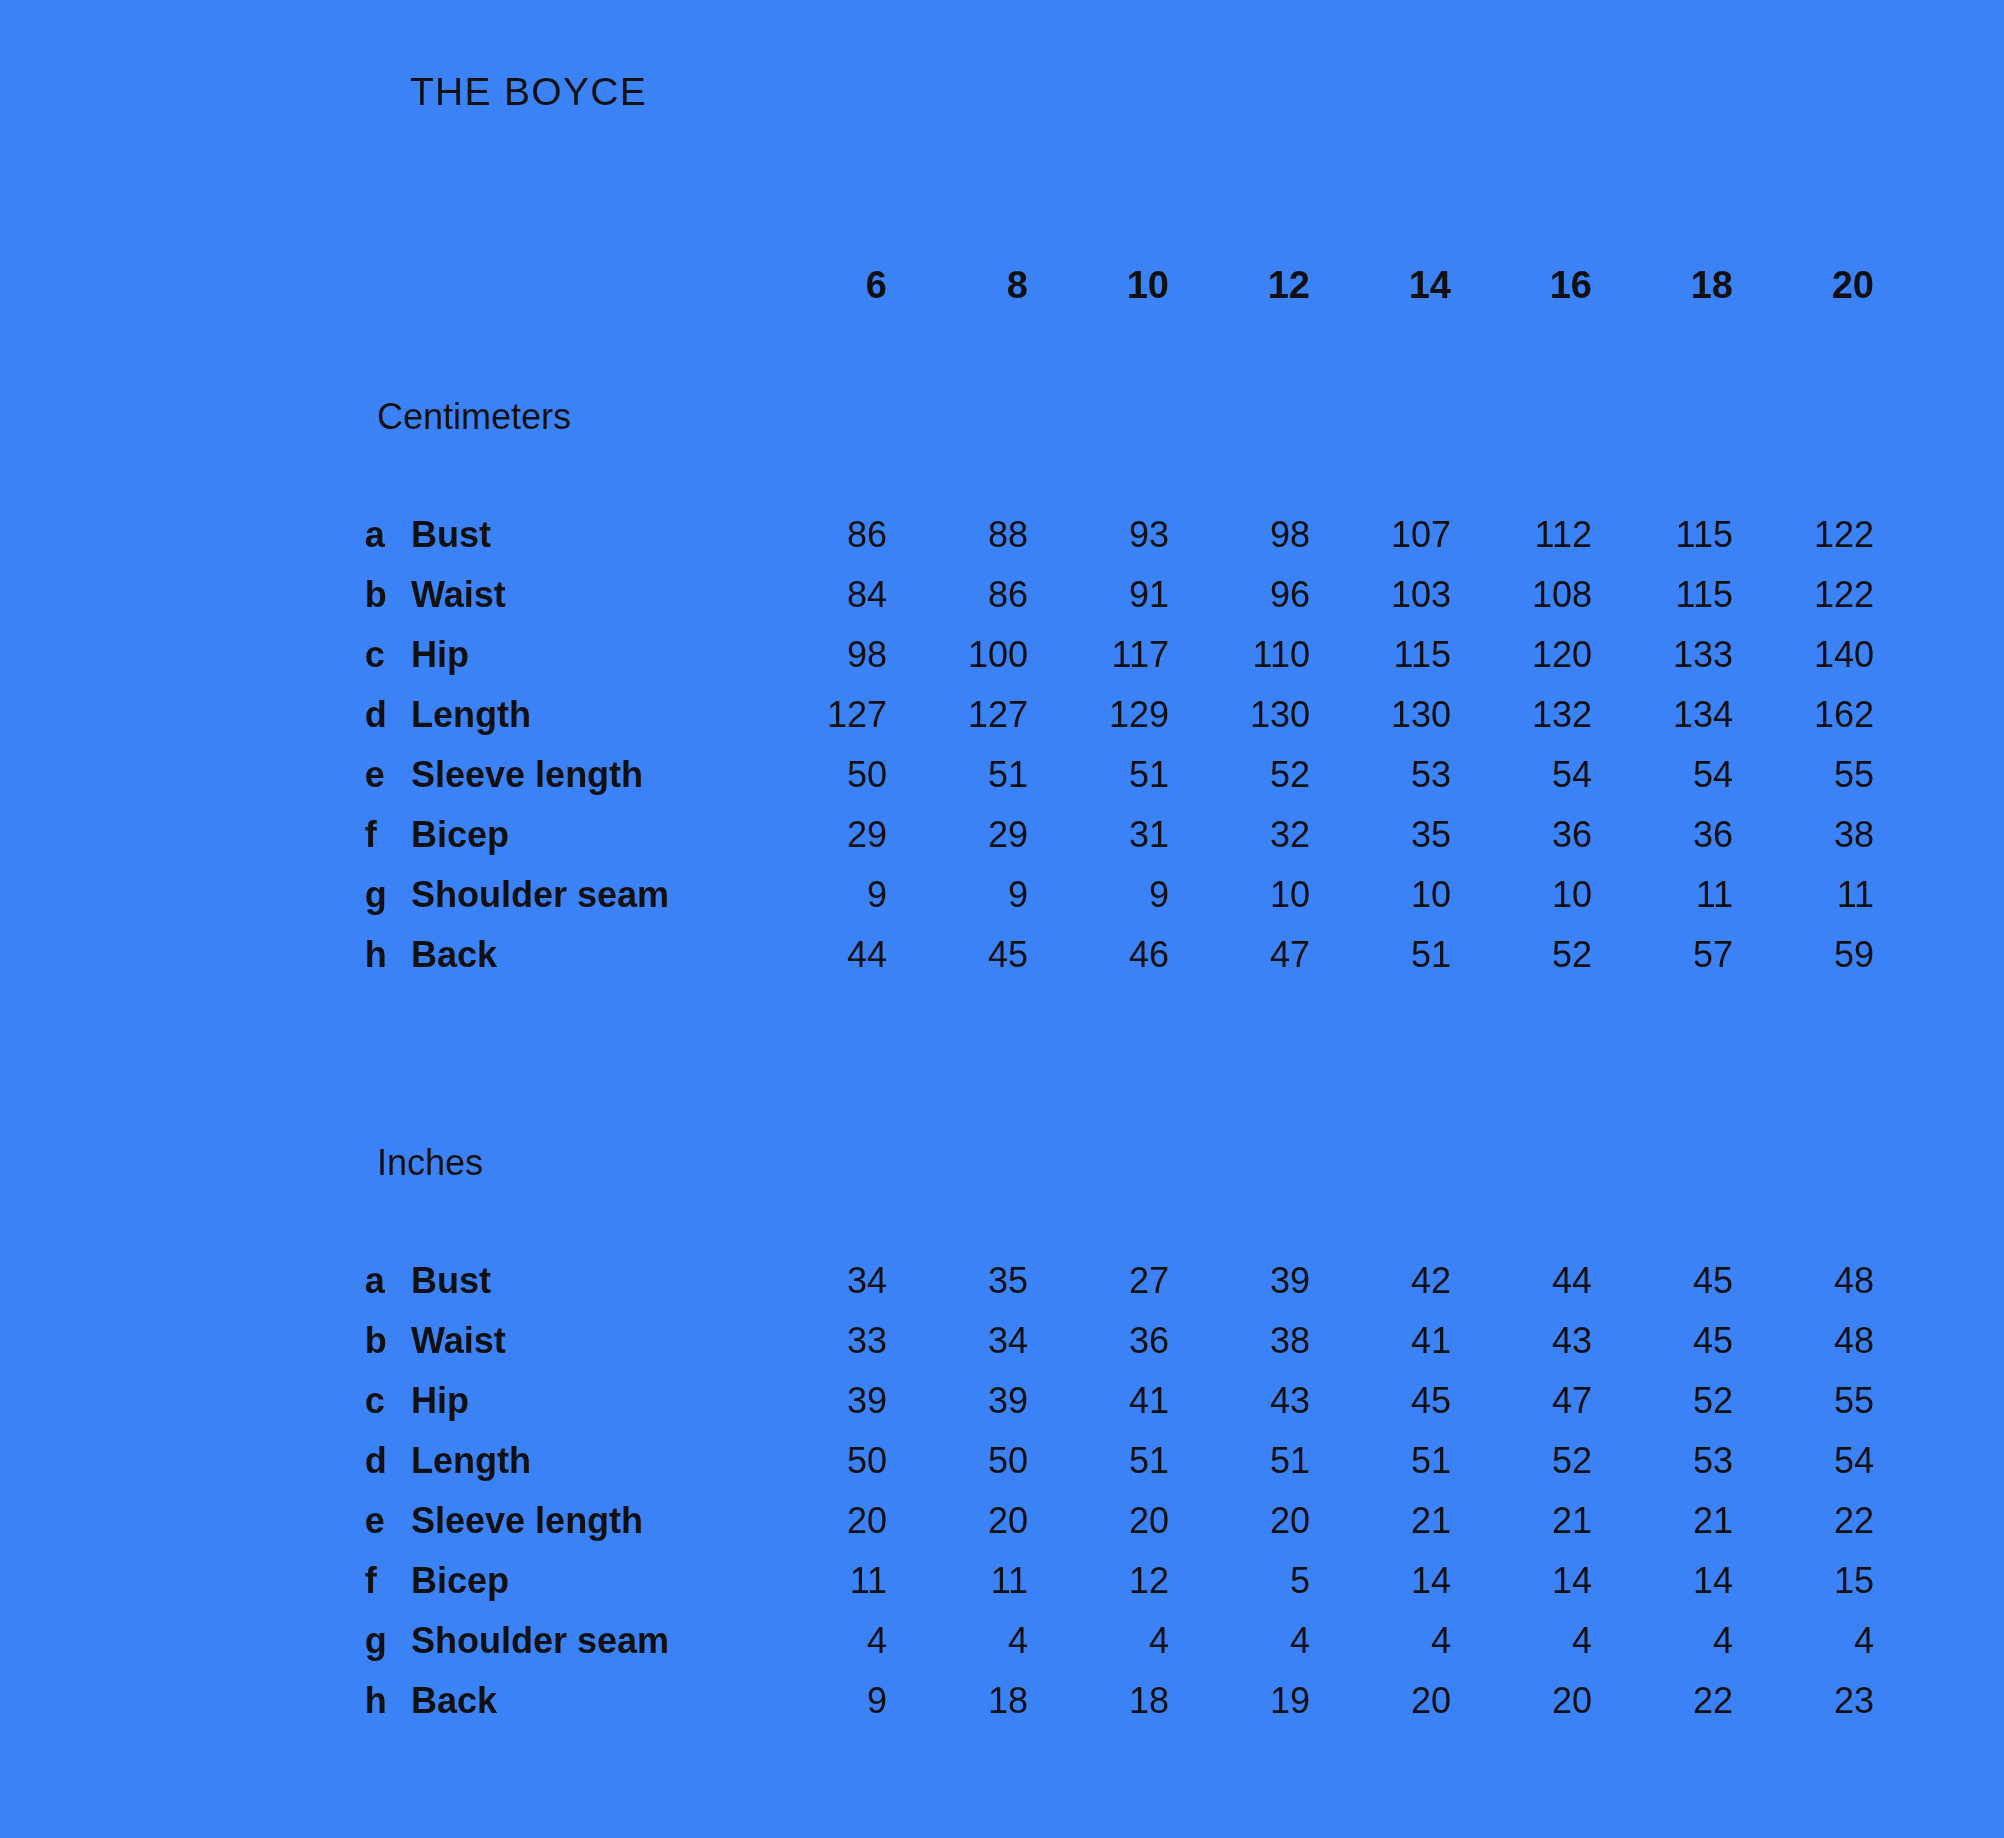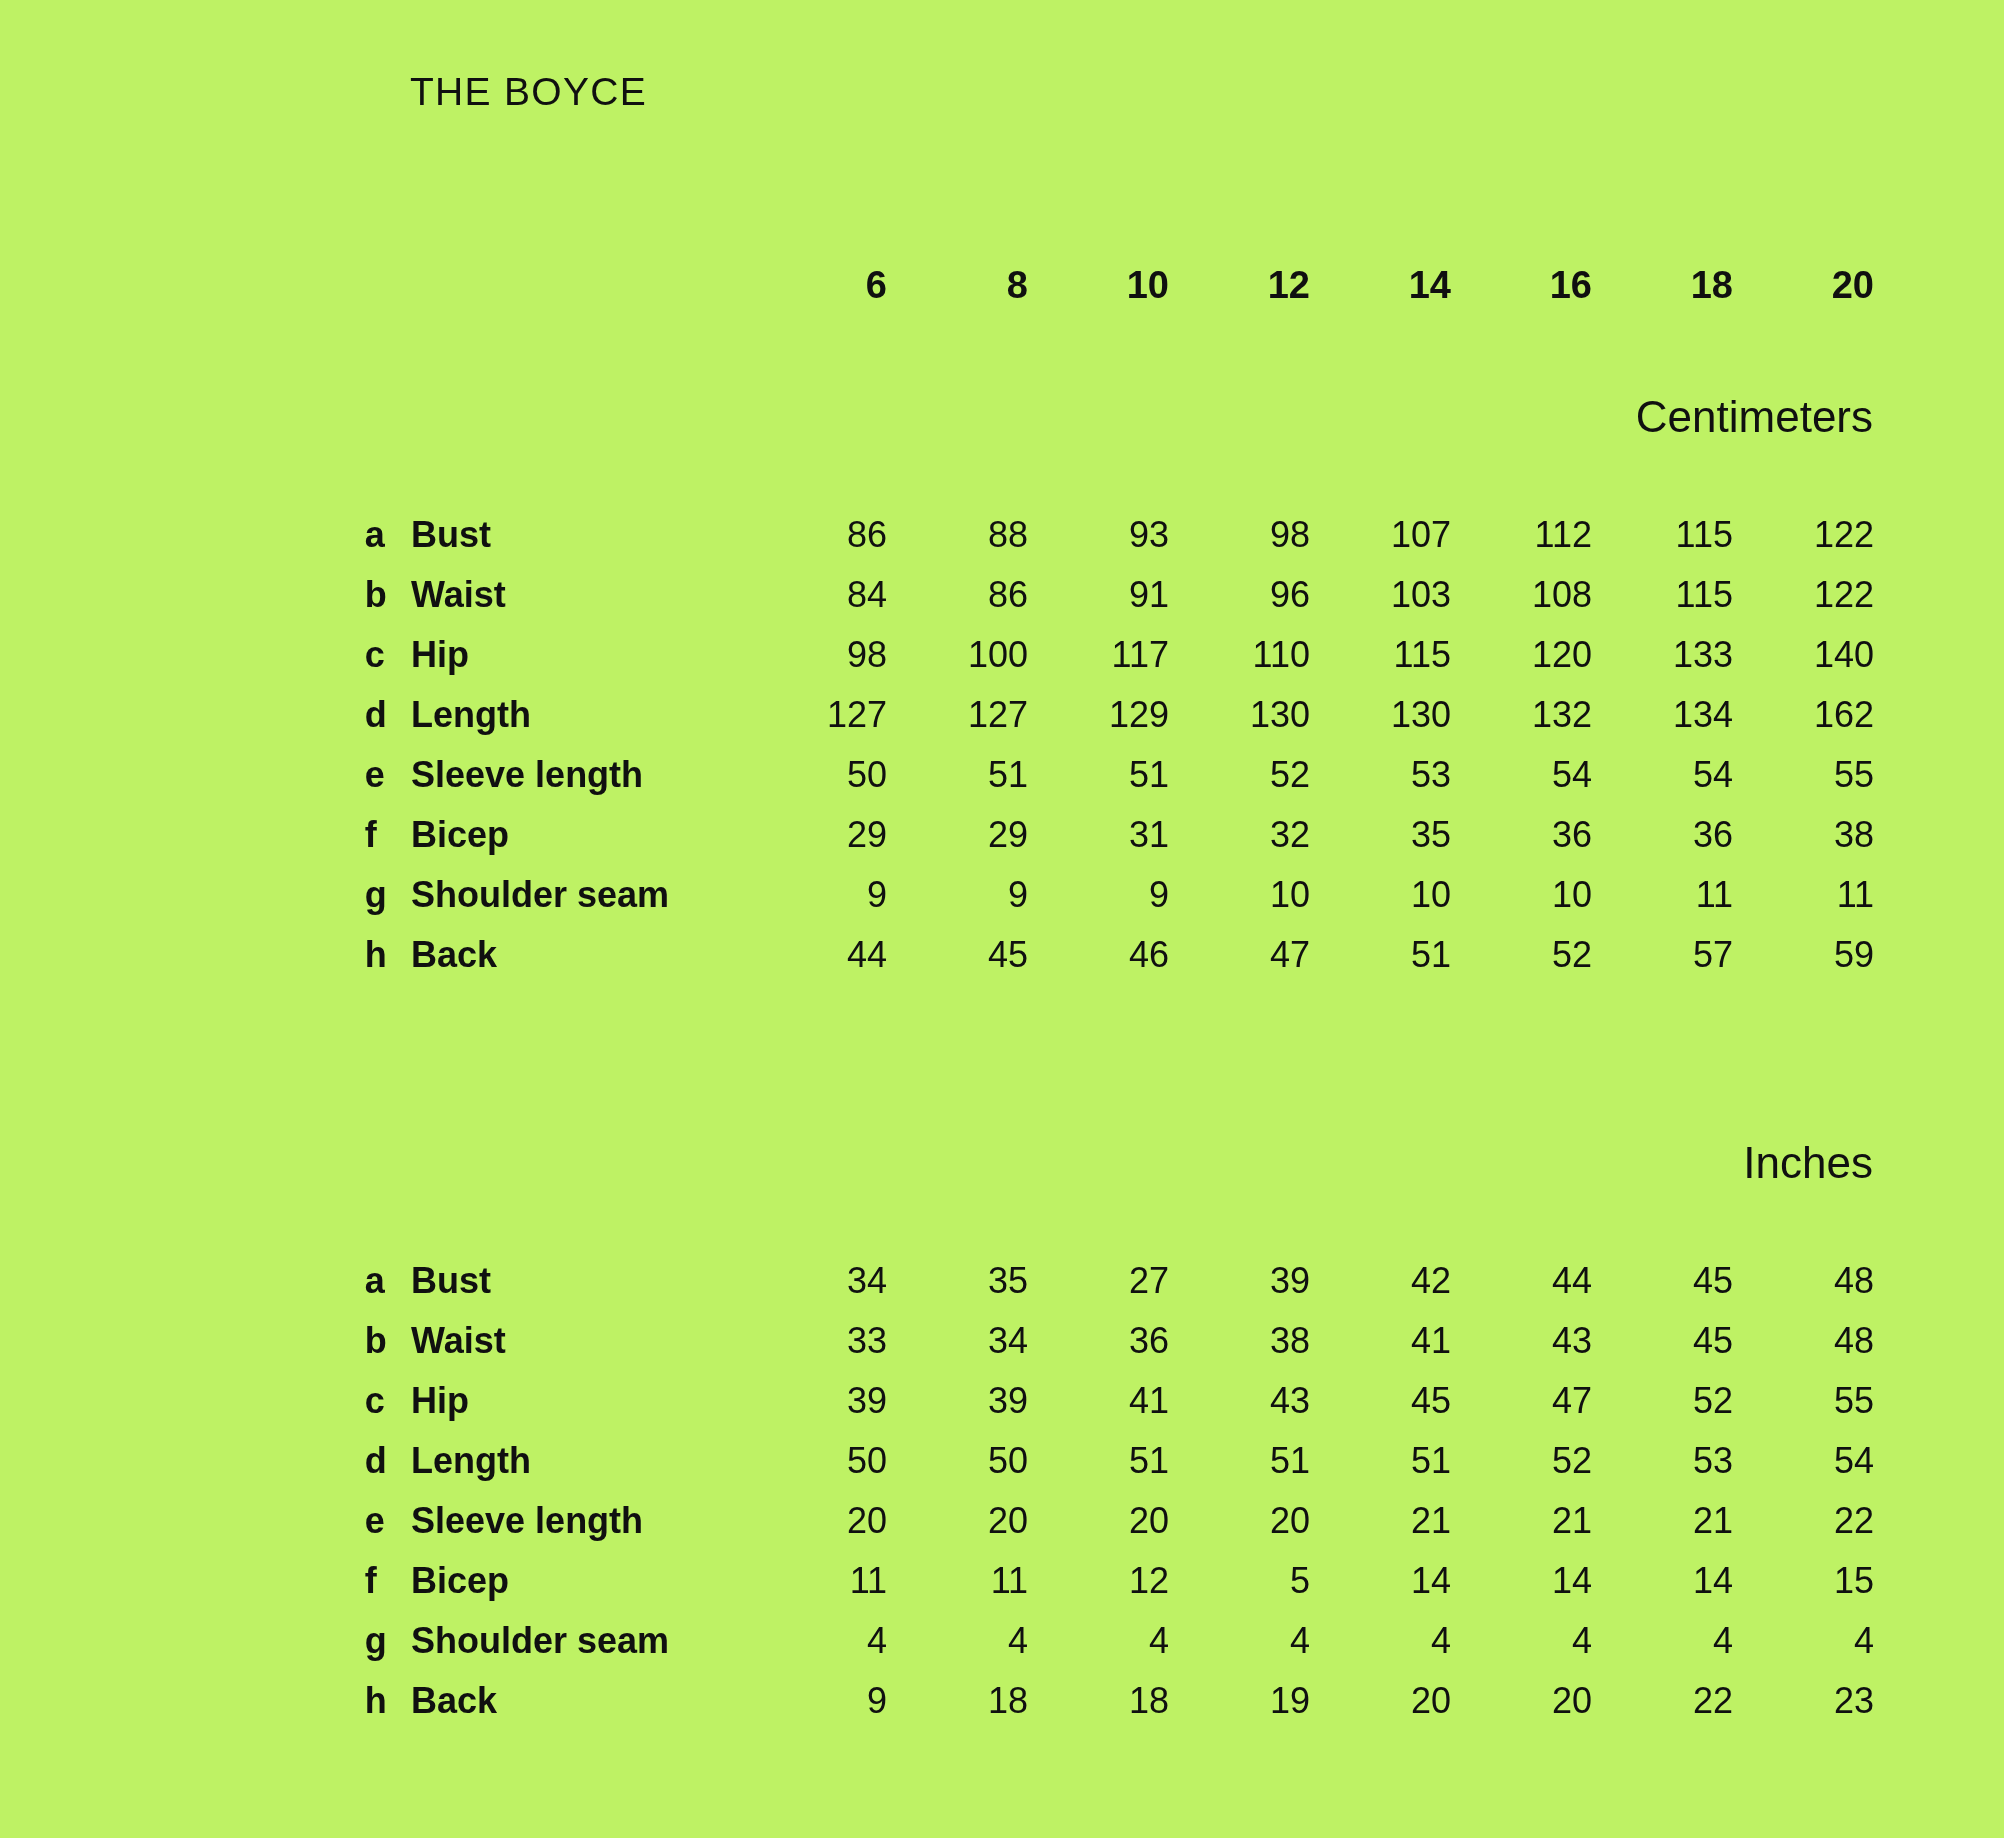--- a/index.html
+++ b/index.html
@@ -4,21 +4,21 @@
 <style>
   html, body {
     margin: 0;
     padding: 0;
     background: #ffffff;
   }
   .page {
     position: relative;
     width: 2005px;
     height: 1839px;
-    background: #bef264;
+    background: #3b82f6;
     color: #101010;
     font-family: "Liberation Sans", sans-serif;
     overflow: hidden;
   }
   .title {
     position: absolute;
     left: 410px;
     top: 64px;
     font-size: 39px;
     font-weight: 400;
@@ -42,25 +42,24 @@
   }
   .section {
     position: absolute;
     left: 351px;
     width: 1522px;
   }
   .section-cm { top: 392px; }
   .section-in { top: 1138px; }
   .section-heading {
     margin-left: 26px;
-    font-size: 44px;
+    font-size: 36px;
     font-weight: 400;
     line-height: 50px;
     white-space: nowrap;
-    text-align: right;
   }
   .rows { margin-top: 63px; }
   .grid-row {
     display: grid;
     grid-template-columns: 60px 335px repeat(8, 141px);
     height: 60px;
     line-height: 60px;
   }
   .cell {
     font-size: 36px;

